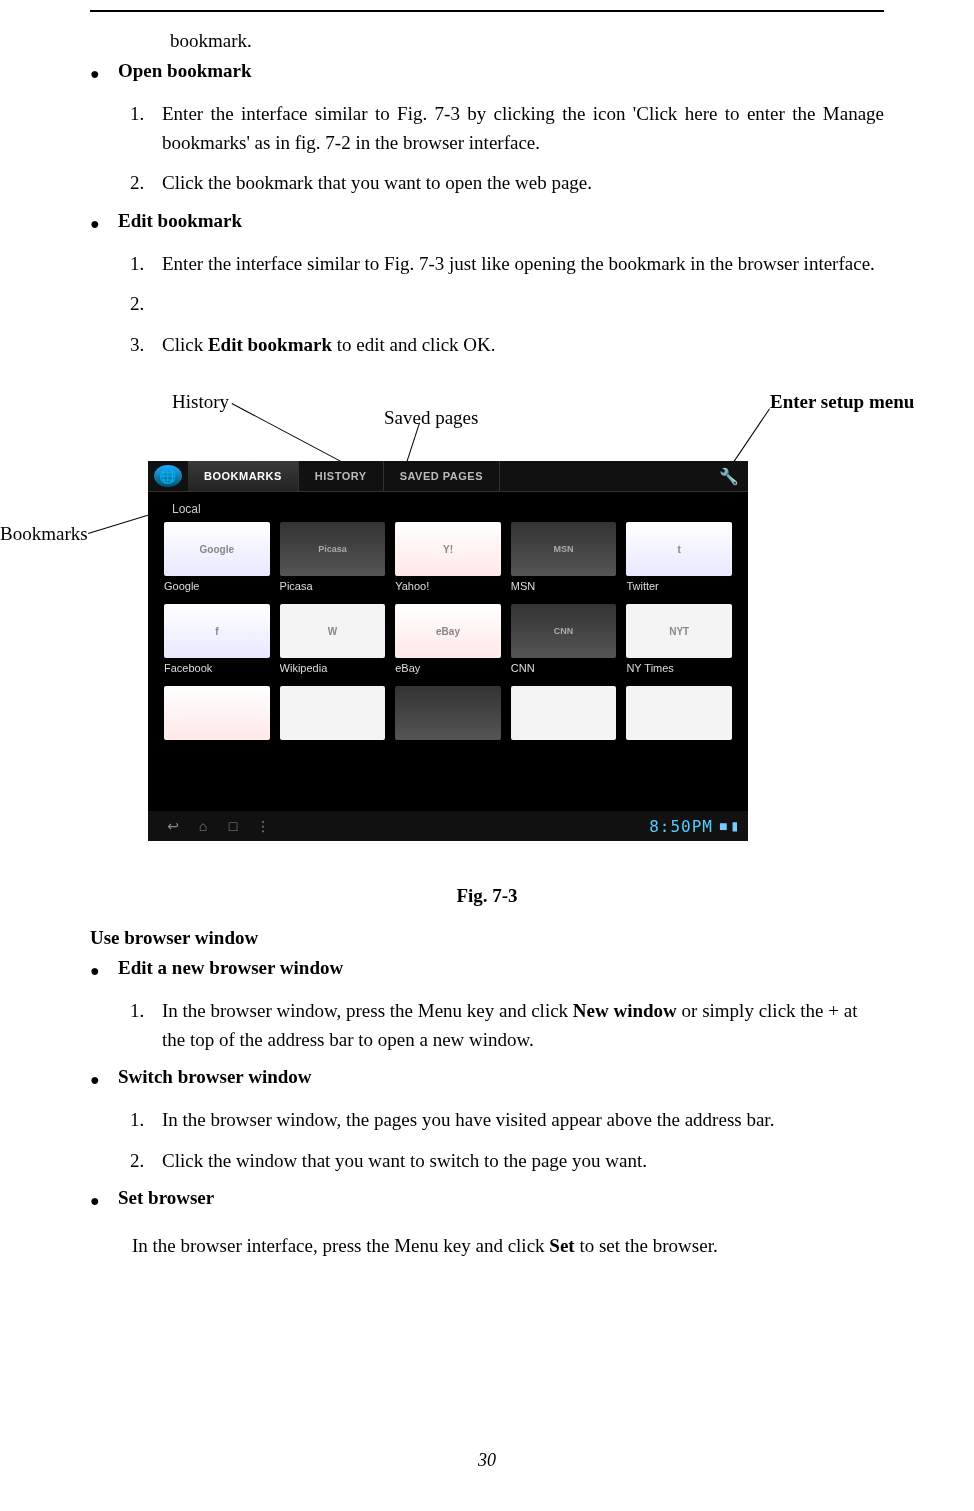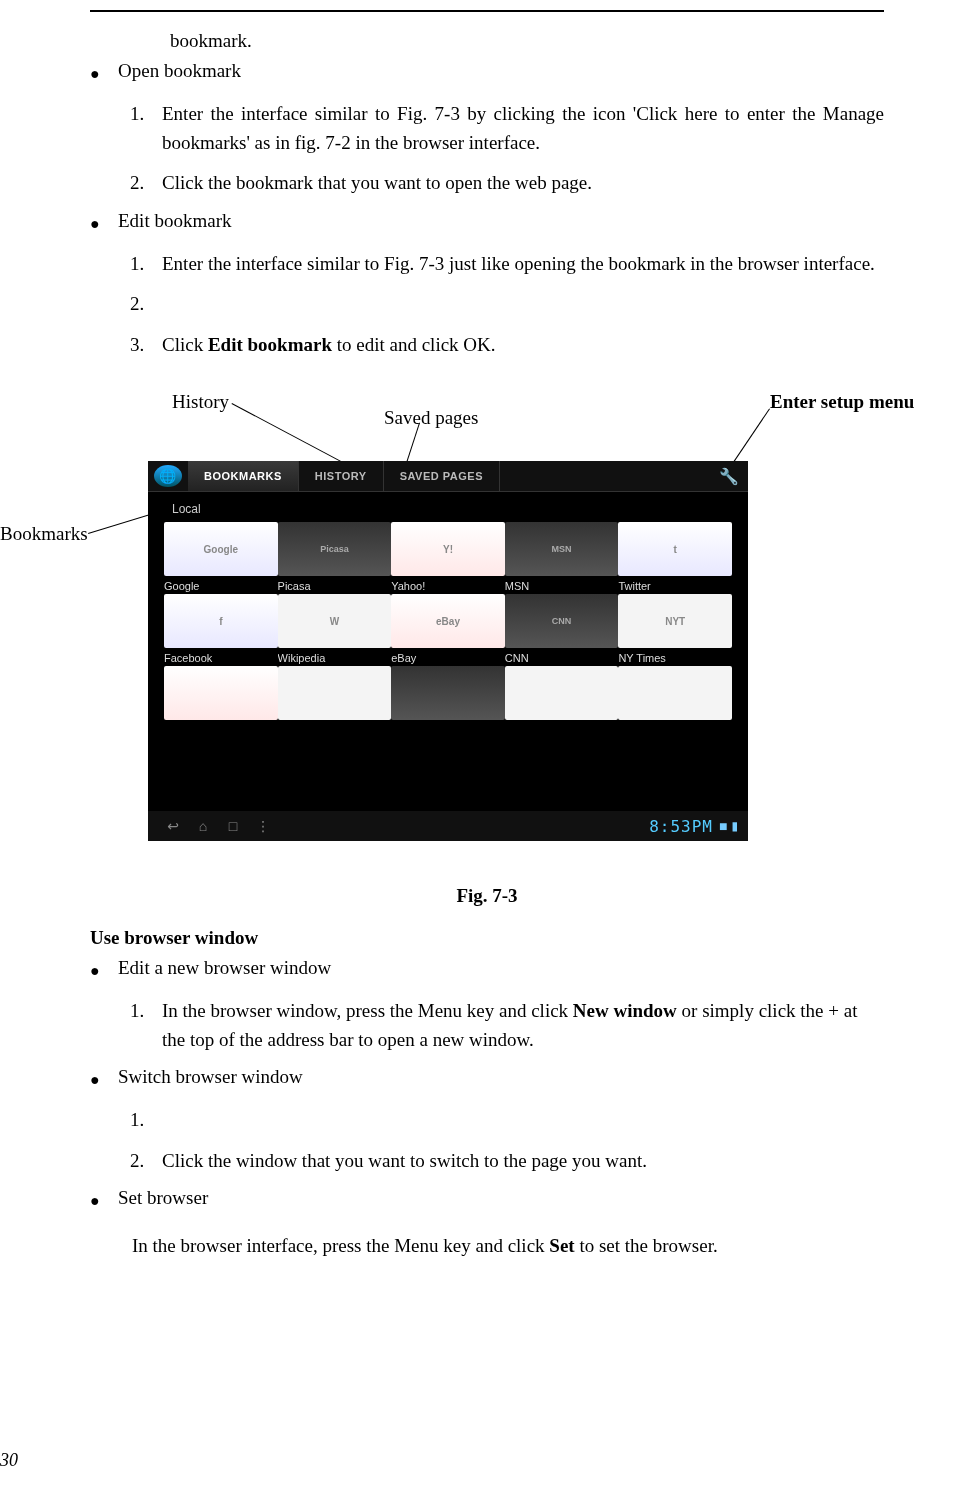--- a/index.html
+++ b/index.html
@@ -46,21 +46,21 @@
   .ol-row {
     display: flex;
     align-items: flex-start;
     margin: 12px 0;
     line-height: 1.5;
   }
   .ol-num {
     width: 32px;
     flex: 0 0 32px;
   }
-  .bold { font-weight: normal; }
+  .bold { font-weight: bold; }
   .just { text-align: justify; }
   .fig-area {
     position: relative;
     height: 490px;
     margin: 22px -90px 0 -90px;
   }
   .callout-label {
     position: absolute;
     font-size: 19px;
   }
@@ -124,20 +124,21 @@
     font-size: 16px;
   }
   .section-label {
     padding: 10px 16px 6px 24px;
     font-size: 12px;
     color: #ccc;
   }
   .grid {
     display: grid;
     grid-template-columns: repeat(5, 1fr);
+    gap: 10px;
     padding: 0 16px 10px 16px;
   }
   .cell {
     display: flex;
     flex-direction: column;
   }
   .thumb {
     height: 54px;
     background: #f4f4f4;
     border-radius: 2px;
@@ -195,21 +196,21 @@
   }
   .plain-para {
     margin: 17px 0;
     line-height: 1.5;
     padding-left: 42px;
   }
   .page-number {
     position: absolute;
     bottom: 40px;
     left: 0; right: 0;
-    text-align: left;
+    text-align: center;
     font-family: "Times New Roman", serif;
     font-style: italic;
     font-size: 18px;
   }
   .boldrun{font-weight:bold;}
 </style>
 </head>
 <body>
 
 <div class="page">
@@ -335,21 +336,21 @@
             </div>
           <div class="cell">
               <div class="thumb"></div>
             </div>
         </div>
         <div class="shot-nav">
           <span class="navicon">↩</span>
           <span class="navicon">⌂</span>
           <span class="navicon">□</span>
           <span class="navicon">⋮</span>
-          <span class="clock">8:53PM</span>
+          <span class="clock">8:50PM</span>
           <span class="wifi">■</span>
           <span class="batt">▮</span>
         </div>
       </div>
     </div>
 
     <div class="fig-caption">Fig. 7-3</div>
 
     <div class="sub-heading">Use browser window</div>
 
@@ -366,20 +367,21 @@
       </div>
     </div>
 
     <div class="ul-row">
       <span class="bullet">●</span>
       <span class="bold">Switch browser window</span>
     </div>
     <div class="indent2">
       <div class="ol-row">
           <span class="ol-num">1.</span>
+          <span>In the browser window, the pages you have visited appear above the address bar.</span>
         </div>
       <div class="ol-row">
           <span class="ol-num">2.</span>
           <span>Click the window that you want to switch to the page you want.</span>
         </div>
     </div>
 
     <div class="ul-row">
       <span class="bullet">●</span>
       <span class="bold">Set browser</span>

